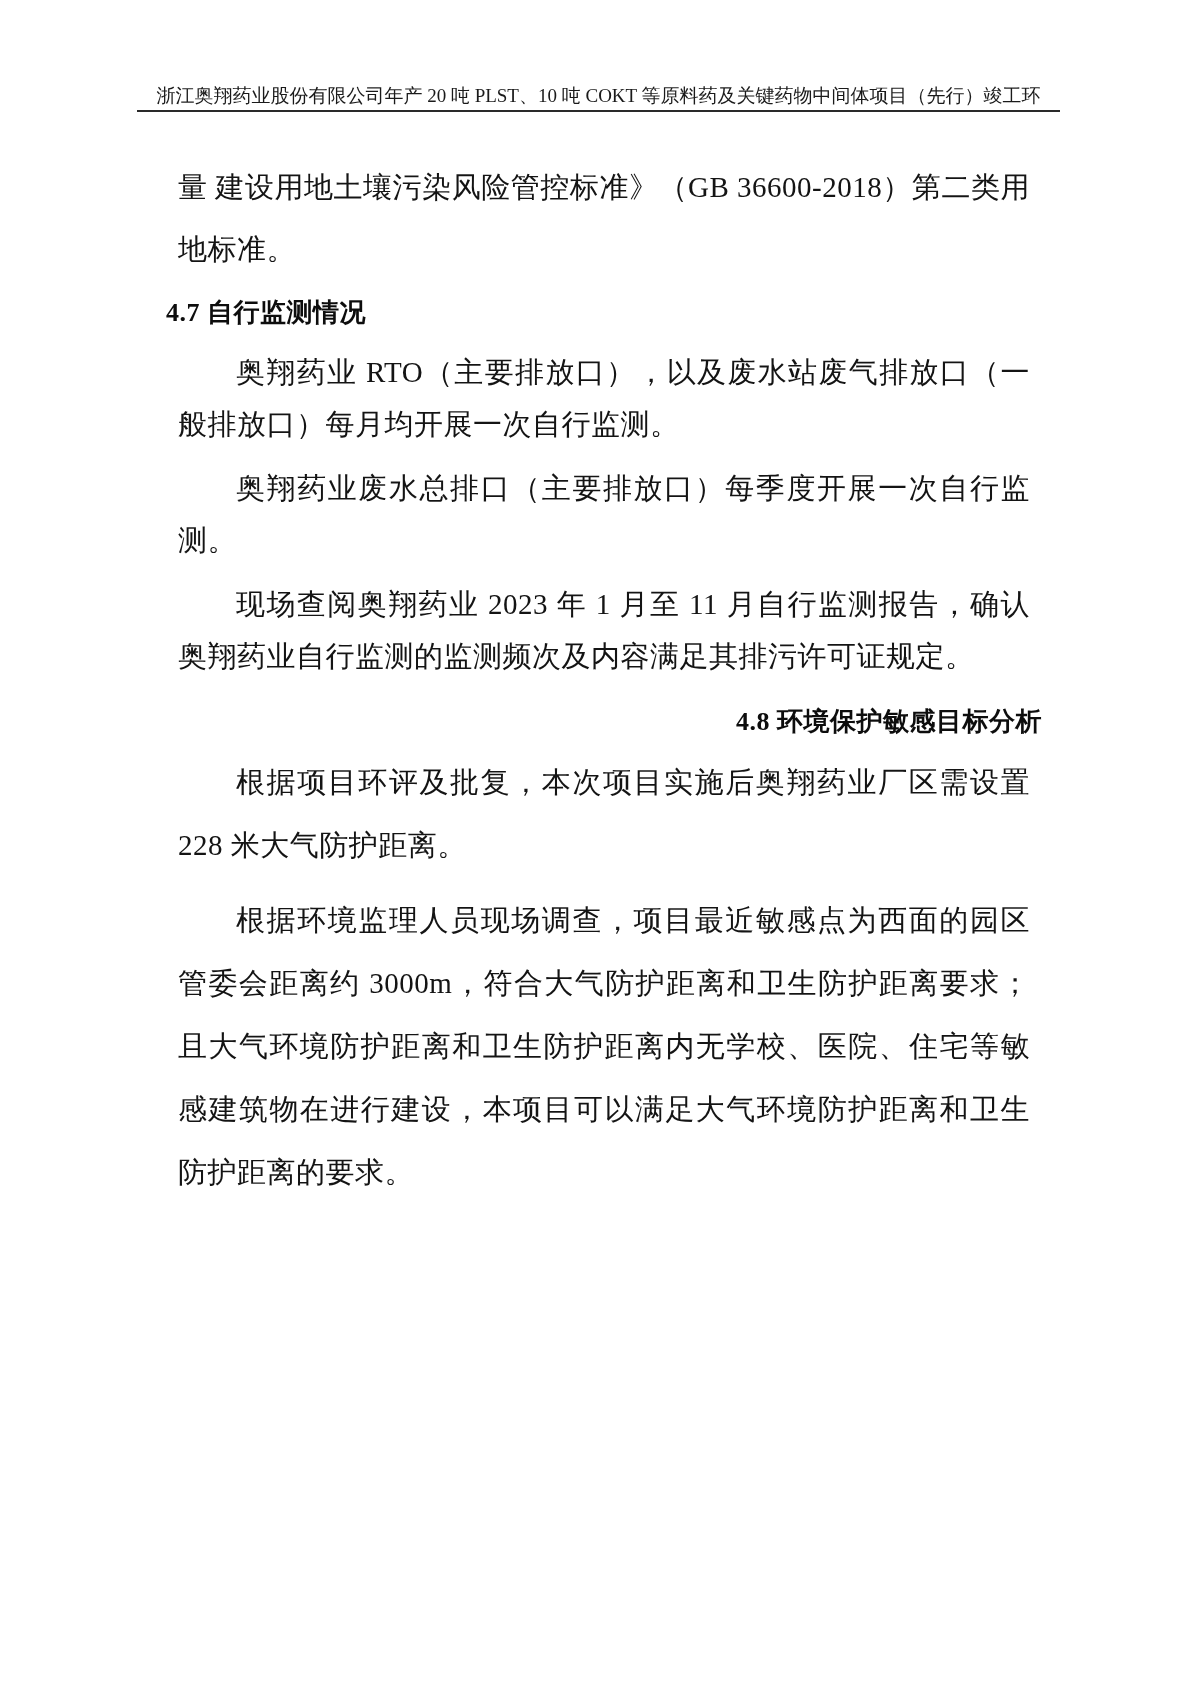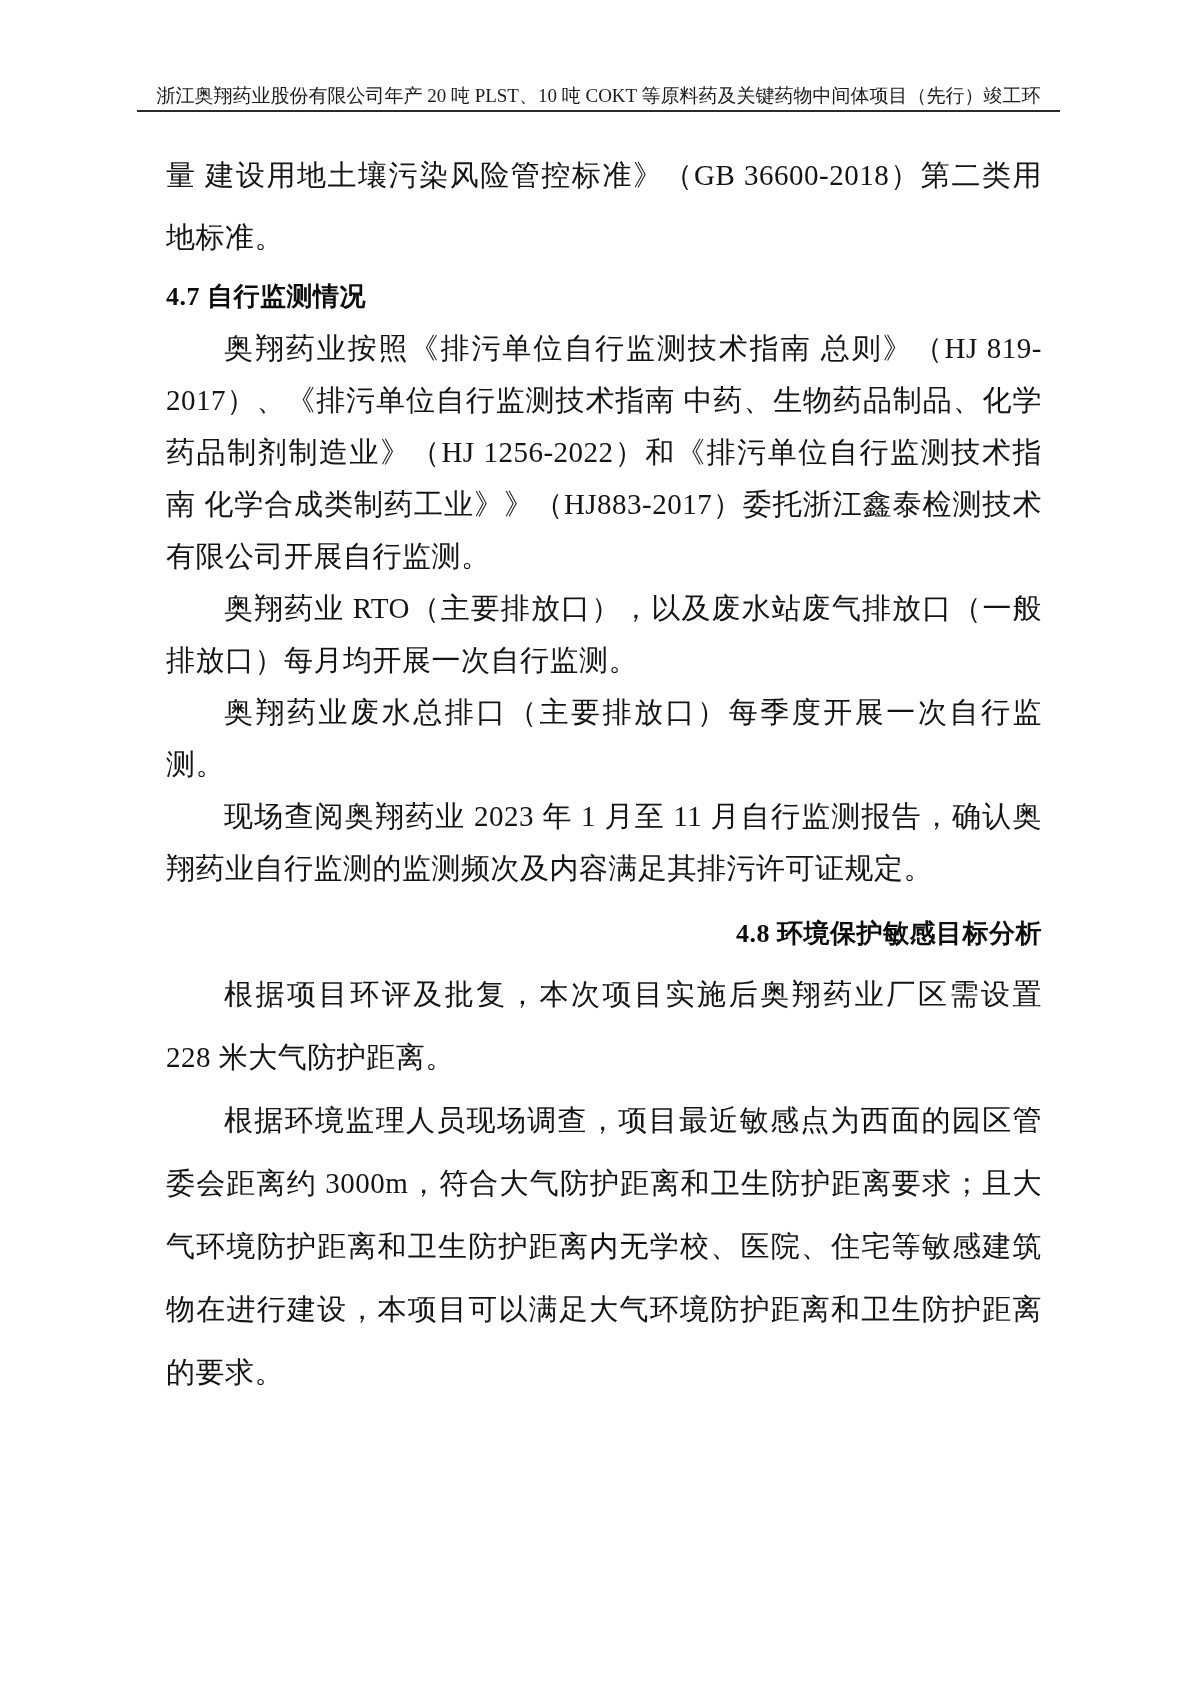--- a/index.html
+++ b/index.html
@@ -37,21 +37,21 @@
     top: 144px;
     left: 166px;
     right: 148px;
     font-size: 29px;
     text-align: justify;
     text-justify: inter-ideograph;
     letter-spacing: 0.5px;
     color: #141414;
   }
   .content p {
-    margin: 0;
+    margin: 12px;
   }
   p.cont-para {           
     line-height: 62px;
     text-indent: 0;
   }
   h2.sec-heading {
     font-size: 26px;
     font-weight: bold;
     line-height: 42px;
     margin: 8px 0 0 0;
@@ -104,21 +104,20 @@
   <div class="header">
     <div class="hline">浙江奥翔药业股份有限公司年产 20 吨 PLST、10 吨 COKT 等原料药及关键药物中间体项目（先行）竣工环</div>
   </div>
 
   <div class="content">
 
     <p class="cont-para">量 建设用地土壤污染风险管控标准》（GB 36600-2018）第二类用地标准。</p>
 
     <h2 class="sec-heading" id="h47">4.7 自行监测情况</h2>
 
-    <p class="body-para first-after-heading">奥翔药业按照《排污单位自行监测技术指南 总则》（HJ 819-2017）、《排污单位自行监测技术指南 中药、生物药品制品、化学药品制剂制造业》（HJ 1256-2022）和《排污单位自行监测技术指南 化学合成类制药工业》》（HJ883-2017）委托浙江鑫泰检测技术有限公司开展自行监测。</p>
 
     <p class="body-para">奥翔药业 RTO（主要排放口），以及废水站废气排放口（一般排放口）每月均开展一次自行监测。</p>
 
     <p class="body-para">奥翔药业废水总排口（主要排放口）每季度开展一次自行监测。</p>
 
     <p class="body-para">现场查阅奥翔药业 2023 年 1 月至 11 月自行监测报告，确认奥翔药业自行监测的监测频次及内容满足其排污许可证规定。</p>
 
     <h2 class="sec-heading" id="h48">4.8 环境保护敏感目标分析</h2>
 
     <p class="body-para-wide first-after-heading-wide">根据项目环评及批复，本次项目实施后奥翔药业厂区需设置 228 米大气防护距离。</p>

